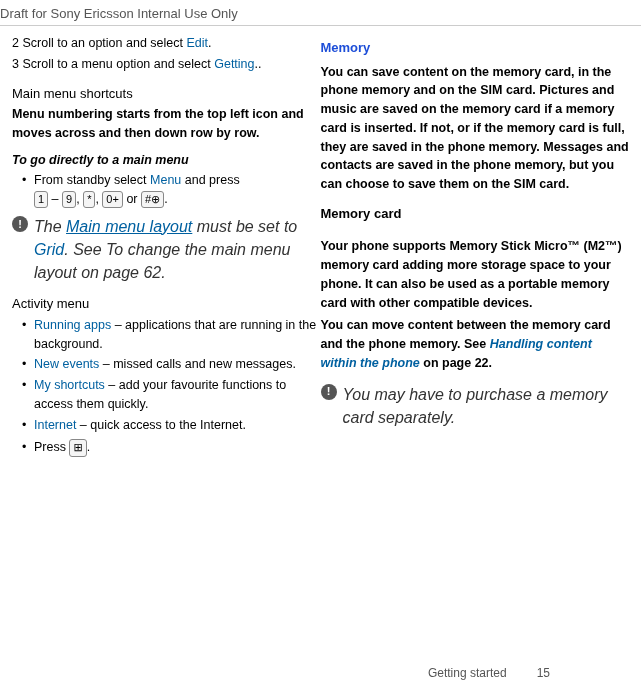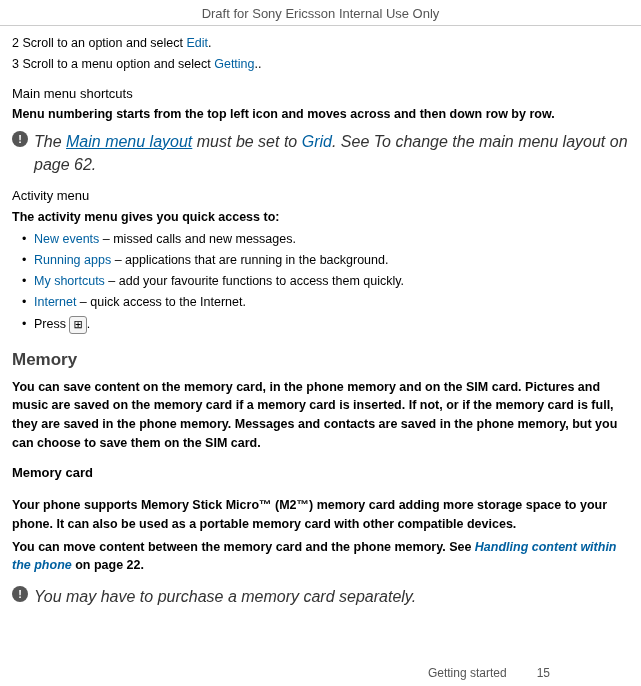--- a/index.html
+++ b/index.html
@@ -12,29 +12,28 @@
       color: #000;
       overflow: hidden;
     }
     .page-wrapper {
       width: 641px;
       height: 686px;
       position: relative;
       padding: 0;
     }
     .draft-header {
-      text-align: center;
       font-size: 13px;
       color: #555;
       padding: 6px 0 4px 0;
       border-bottom: 1px solid #ccc;
     }
     .content-area {
       display: flex;
-      flex-direction: column;
+      flex-direction: row;
       height: calc(686px - 32px - 28px);
       padding: 8px 12px 0 12px;
     }
     .left-col {
       flex: 1;
       min-width: 0;
       font-size: 12.5px;
       line-height: 1.5;
     }
     .right-col {
@@ -118,23 +117,23 @@
       border: 1px solid #888;
       border-radius: 3px;
       padding: 0 3px;
       font-size: 11px;
       background: #f5f5f5;
       color: #000;
       vertical-align: middle;
       line-height: 1.4;
     }
     .section-heading {
-      font-size: 17px;
-      font-weight: bold;
-      color: #404040;
+      font-size: 13px;
+      font-weight: bold;
+      color: #1d4ed8;
       margin-bottom: 5px;
       margin-top: 4px;
     }
     .sub-heading {
       font-weight: bold;
       font-size: 13px;
       margin-top: 10px;
       margin-bottom: 14px;
     }
     .footer {
@@ -170,35 +169,47 @@
         <span>Scroll to an option and select </span><span class="link-blue">Edit</span><span>.</span>
       </div>
       <div class="step-line">
         <span>3 </span>
         <span>Scroll to a menu option and select </span><span class="link-blue">Getting</span><span>..</span>
       </div>
 
       <div class="section-title">Main menu shortcuts</div>
       <div class="body-text">Menu numbering starts from the top left icon and moves across and then down row by row.</div>
 
+      <div class="italic-title">To go directly to a main menu</div>
+      <ul class="bullet-list">
+        <li>
+          <span>From standby select </span><span class="link-blue">Menu</span><span> and press</span><br>
+          <span class="key-icon">1</span>
+          <span> – </span>
+          <span class="key-icon">9</span><span>, </span>
+          <span class="key-icon">*</span><span>, </span>
+          <span class="key-icon">0+</span>
+          <span> or </span>
+          <span class="key-icon">#⊕</span><span>.</span>
+        </li>
+      </ul>
 
       <div class="note-bullet">
         <div class="note-icon">!</div>
         <div class="note-text">
           
           <span>The </span><span class="link-blue" style="text-decoration:underline">Main menu layout</span><span> must be set to </span><span class="link-blue">Grid</span><span>. See To change the main menu layout on page 62.</span>
         </div>
       </div>
 
       <div class="section-title">Activity menu</div>
-      <div class="body-text">The activity menu gives you quick access to:</div>
 
       <ul class="bullet-list">
+        <li><span class="link-blue">Running apps</span><span> – applications that are running in the background.</span></li>
         <li><span class="link-blue">New events</span><span> – missed calls and new messages.</span></li>
-        <li><span class="link-blue">Running apps</span><span> – applications that are running in the background.</span></li>
         <li><span class="link-blue">My shortcuts</span><span> – add your favourite functions to access them quickly.</span></li>
         <li><span class="link-blue">Internet</span><span> – quick access to the Internet.</span></li>
       </ul>
 
       <ul class="bullet-list">
         <li>
           <span>Press </span><span class="key-icon">⊞</span><span>.</span>
         </li>
       </ul>
     </div>

